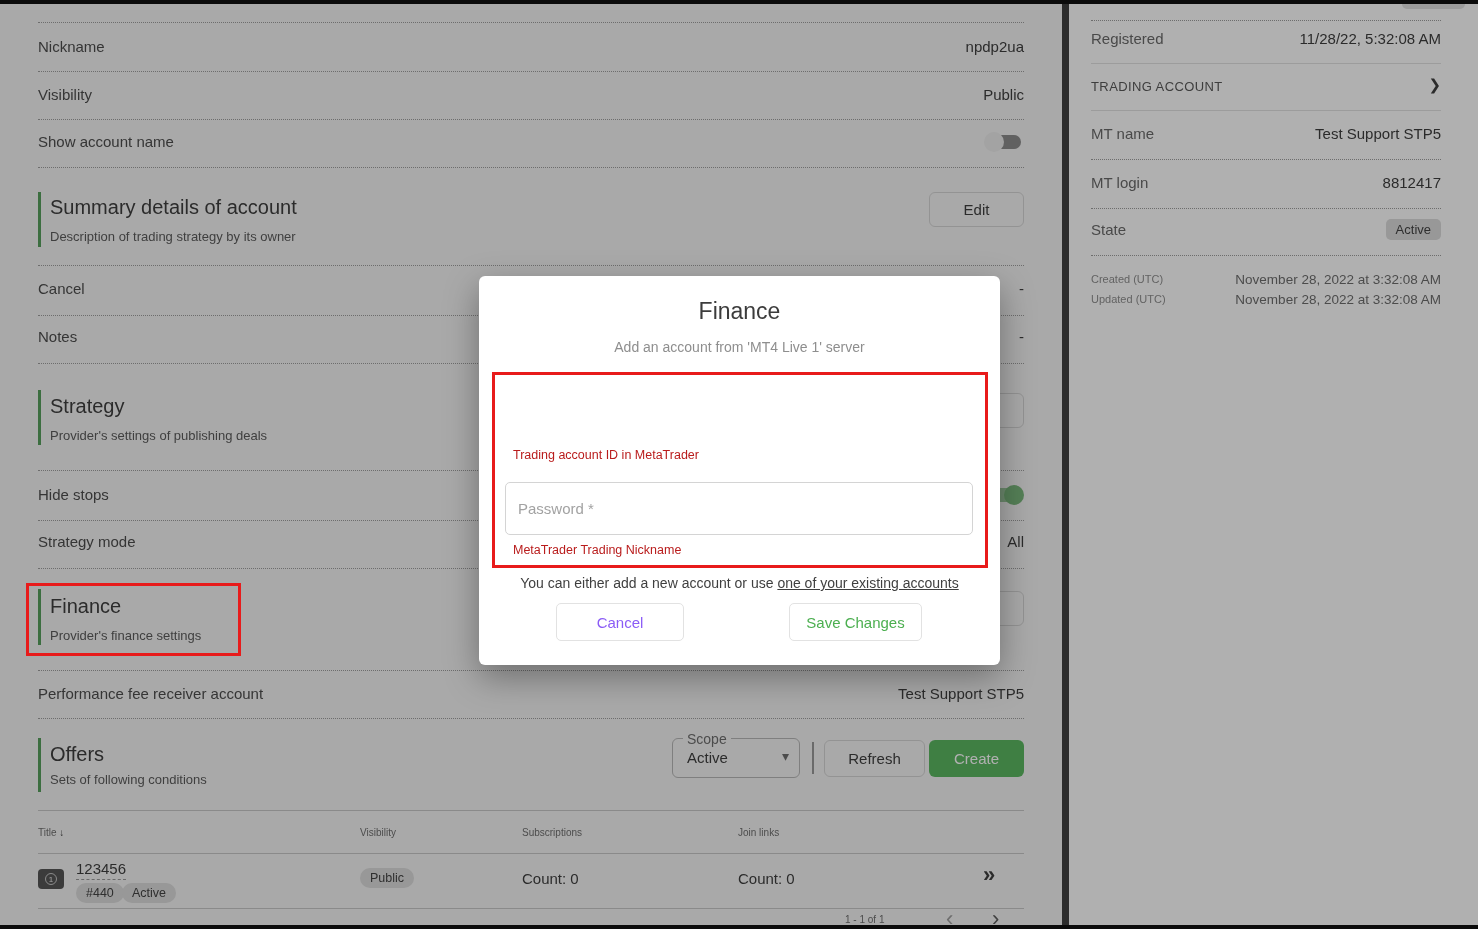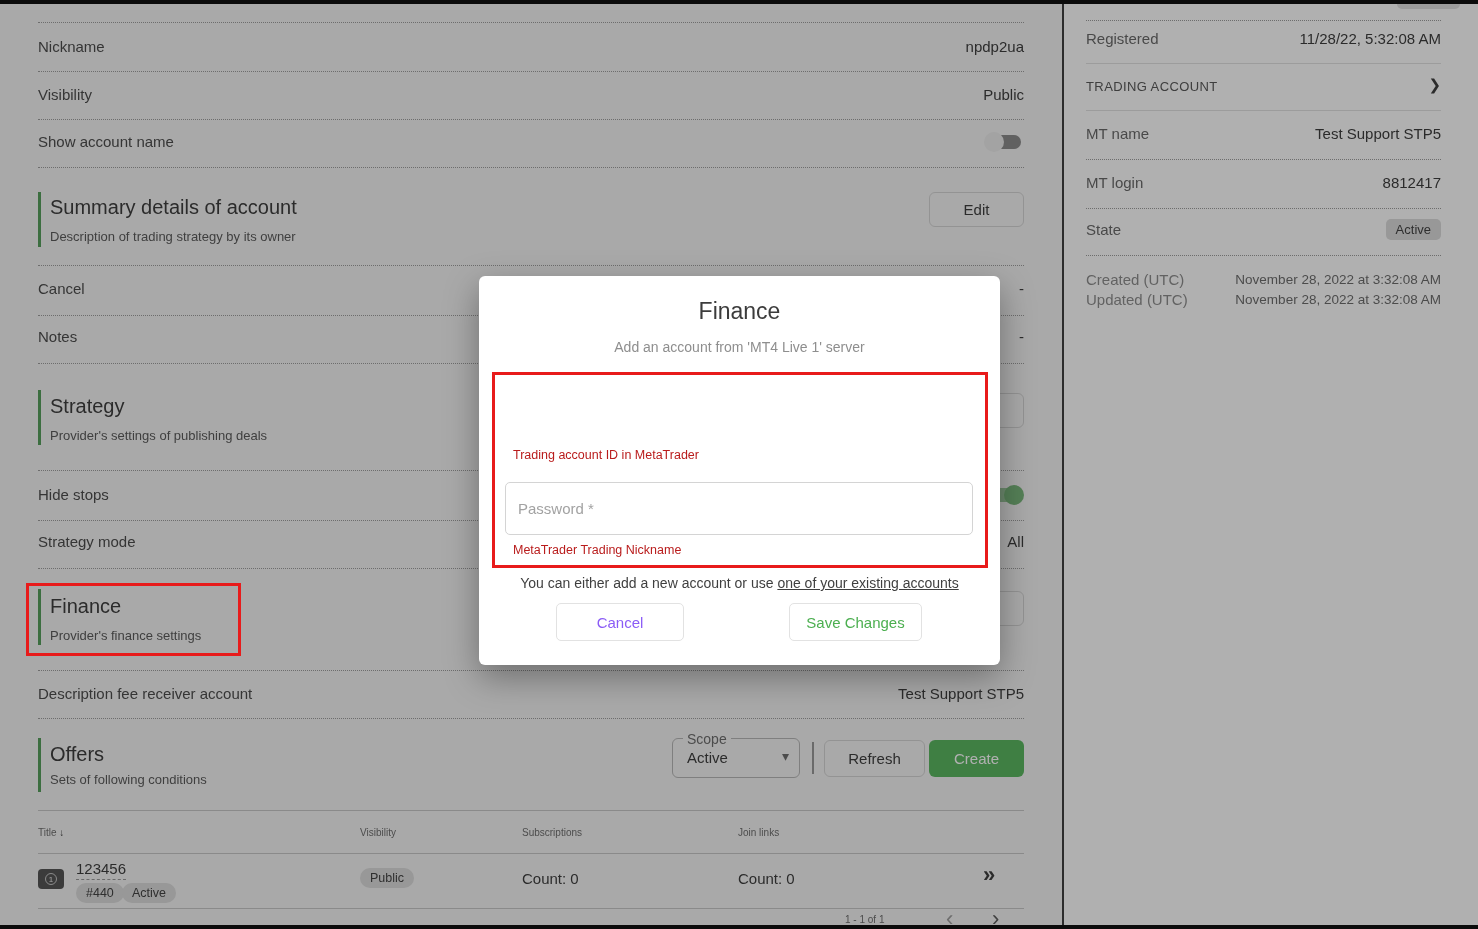--- a/index.html
+++ b/index.html
@@ -2,21 +2,21 @@
 <html><head>
 <meta charset="utf-8">
 <style>
   * { margin:0; padding:0; box-sizing:border-box; }
   html,body { width:1478px; height:929px; overflow:hidden; }
   body { font-family:"Liberation Sans", sans-serif; background:#f5f5f5; }
   #screen { position:relative; width:1478px; height:929px; overflow:hidden; background:#f5f5f5; }
 
   
   #main { position:absolute; left:0; top:0; width:1062px; height:929px; background:#f5f5f5; }
-  #sidebar { position:absolute; left:1062px; top:0; width:416px; height:929px; background:#ffffff; border-left:2px solid #404040; }
+  #sidebar { position:absolute; left:1062px; top:0; width:416px; height:929px; background:#ffffff; border-left:7px solid #404040; }
   #overlay { position:absolute; left:0; top:0; width:1478px; height:929px; background:rgba(0,0,0,0.31); z-index:10; }
   #modal { position:absolute; left:479px; top:276px; width:521px; height:389px; background:#ffffff; border-radius:6px;
            box-shadow:0 12px 34px rgba(0,0,0,0.35); z-index:20; }
   .redbox { position:absolute; border:3px solid #e81b1b; z-index:30; }
   #redbox-modal-fields { left:492px; top:372px; width:496px; height:196px; }
   #redbox-finance-section { left:26px; top:583px; width:215px; height:73px; }
   .edgebar { position:absolute; left:0; width:1478px; background:#0b0b0b; z-index:40; }
   #topbar { top:0; height:4px; }
   #bottombar { top:925px; height:4px; }
 
@@ -58,21 +58,21 @@
   #banknote .coin { width:12px; height:12px; border:1px solid #c9c9c9; border-radius:50%; color:#eaeaea; font-size:8px;
                     display:flex; align-items:center; justify-content:center; }
   #row-open-icon { position:absolute; left:983px; top:864px; font-size:22px; font-weight:bold; color:#3f3f3f; cursor:pointer; line-height:22px; }
   .page-arrow { position:absolute; font-size:22px; line-height:22px; cursor:pointer; }
 
   
   .sb-dotted { position:absolute; left:22px; right:37px; border-top:1px dotted #9f9f9f; height:0; }
   .sb-solid { position:absolute; left:22px; right:37px; border-top:1px solid #e3e3e3; height:0; }
   .sb-label { position:absolute; left:22px; font-size:15px; color:#6b6b6b; line-height:16px; }
   .sb-value { position:absolute; right:37px; font-size:15px; color:#3f3f3f; line-height:16px; text-align:right; }
-  .sb-small-label { position:absolute; left:22px; font-size:15px; color:#8f8f8f; line-height:15px;text-align:right; }
+  .sb-small-label { position:absolute; left:22px; font-size:11px; color:#8f8f8f; line-height:15px;text-align:right; }
   .sb-small-value { position:absolute; right:37px; font-size:13.5px; color:#6f6f6f; line-height:15px; text-align:right; }
   #sb-chip-stub { position:absolute; left:333px; top:0; width:63px; height:9px; background:#e2e2e2; border-radius:0 0 5px 5px; }
   #trading-account-header { position:absolute; left:22px; top:79px; font-size:13px; letter-spacing:0.4px; color:#5a5a5a; }
   #trading-account-chevron { position:absolute; right:37px; top:76px; font-size:15px; color:#3f3f3f; }
   #state-chip { position:absolute; right:37px; top:219px; background:#dcdcdc; color:#444; border-radius:5px; padding:3px 10px; font-size:13px; line-height:15px; }
 
   
   #modal-title { position:absolute; top:22px; left:0; width:100%; text-align:center; font-size:23px; color:#3c3c3c; }
   #modal-subtitle { position:absolute; top:63px; left:0; width:100%; text-align:center; font-size:14px; color:#8e8e8e; }
   .m-input { position:absolute; left:26px; width:468px; height:53px; border:1px solid #d4d4d4; border-radius:5px;
@@ -142,21 +142,21 @@
     <div class="row-value" style="top:534px">All</div>
 
     <div class="dotted" style="top:568px"></div>
 
     <div class="section-bar" style="top:589px;height:56px"></div>
     <div class="section-title" style="top:594px">Finance</div>
     <div class="section-desc" style="top:628px">Provider's finance settings</div>
     <button class="btn" style="left:929px;top:591px;width:95px;height:35px">Edit</button>
 
     <div class="dotted" style="top:670px"></div>
-    <div class="row-label" style="top:686px">Description fee receiver account</div>
+    <div class="row-label" style="top:686px">Performance fee receiver account</div>
     <div class="row-value" style="top:686px">Test Support STP5</div>
 
     <div class="dotted" style="top:718px"></div>
 
     <div class="section-bar" style="top:738px;height:54px"></div>
     <div class="section-title" style="top:742px">Offers</div>
     <div class="section-desc" style="top:772px">Sets of following conditions</div>
 
     <div id="scope-select">
       <span class="float-label">Scope</span>

